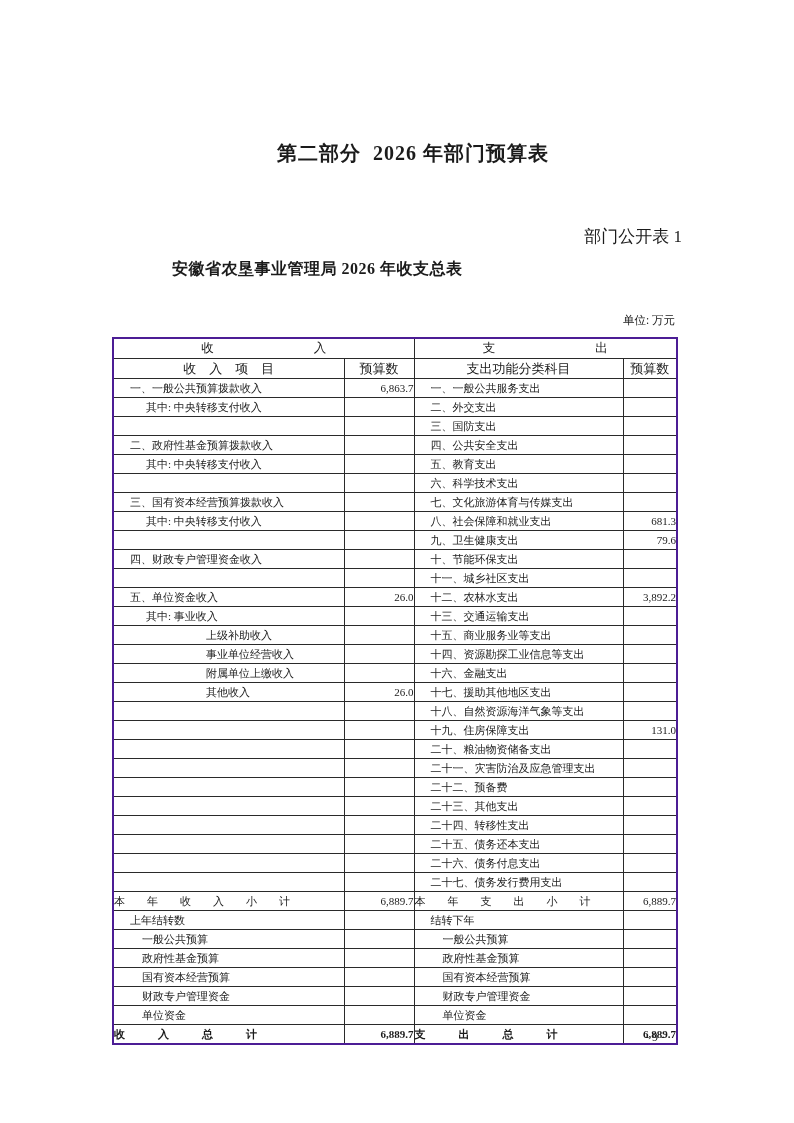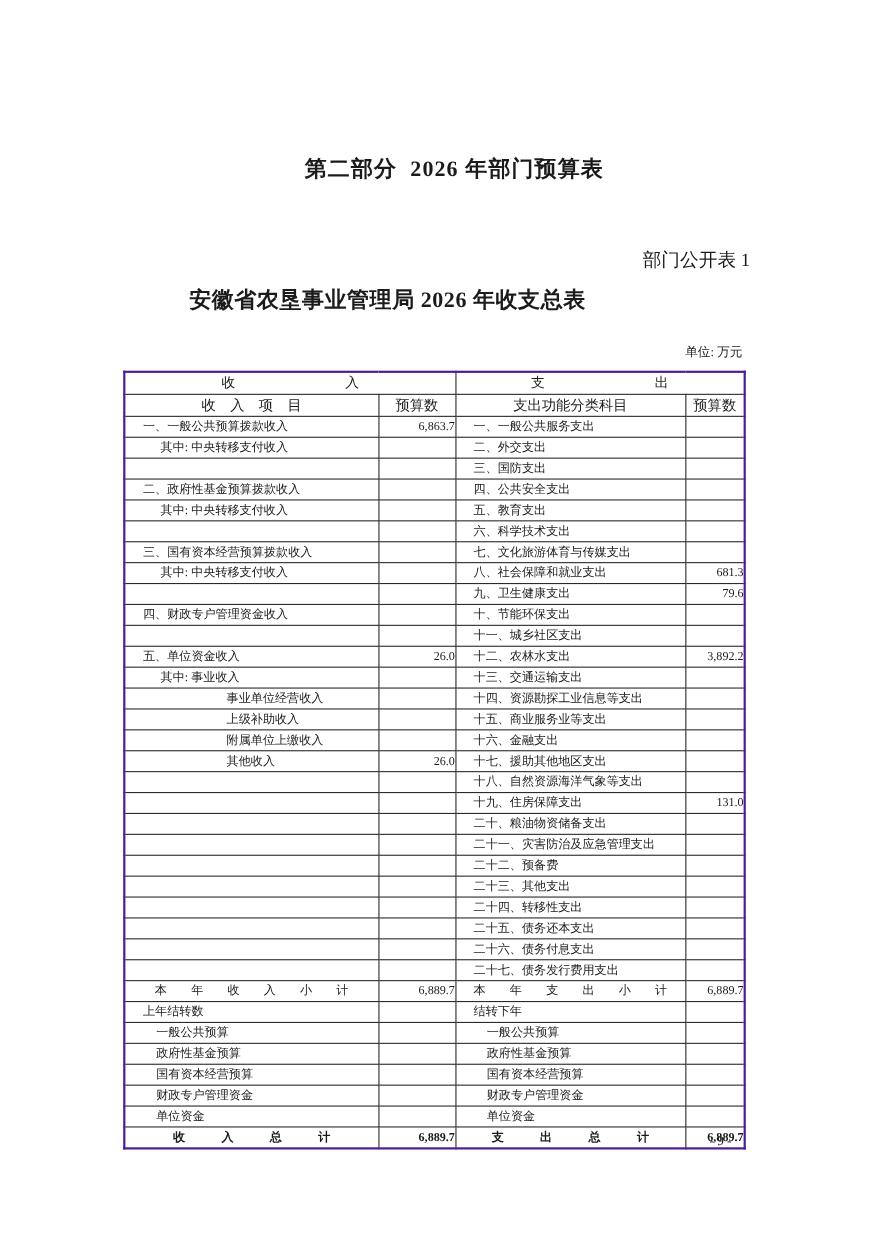--- a/index.html
+++ b/index.html
@@ -27,21 +27,21 @@
     position: absolute;
     top: 225px;
     right: 112px;
     font-size: 17px;
     white-space: pre;
   }
   .table-title {
     position: absolute;
     top: 259px;
     left: 172px;
-    font-size: 20px;
+    font-size: 16px;
     font-weight: bold;
     letter-spacing: 0.5px;
     white-space: pre;
   }
   .unit-note {
     position: absolute;
     top: 313px;
     right: 119px;
     font-size: 11.5px;
     white-space: pre;
@@ -74,21 +74,21 @@
   th.colhead {
     font-weight: bold;
     font-size: 13px;
     text-align: center;
   }
   td.item { text-align: left; }
   td.item.ind-0 { padding-left: 16px; }
   td.item.ind-1 { padding-left: 28px; }
   td.item.ind-2 { padding-left: 32px; }
   td.item.ind-3 { padding-left: 92px; }
-  td.item.center { text-align: center; padding-left: 0; }
+  td.item.center { padding-left: 0; }
   td.amount { text-align: right; padding-right: 5px; }
   tr.bold-row td { font-weight: bold; }
   .page-number {
     position: absolute;
     top: 1030px;
     right: 129px;
     font-size: 12px;
     white-space: pre;
   }
 </style>
@@ -197,29 +197,29 @@
     <td class="item ind-0">十二、农林水支出</td>
     <td class="amount">3,892.2</td>
   </tr>
         <tr>
     <td class="item ind-2">其中: 事业收入</td>
     <td class="amount"></td>
     <td class="item ind-0">十三、交通运输支出</td>
     <td class="amount"></td>
   </tr>
         <tr>
+    <td class="item ind-3">上级补助收入</td>
+    <td class="amount"></td>
+    <td class="item ind-0">十五、商业服务业等支出</td>
+    <td class="amount"></td>
+  </tr>
+        <tr>
     <td class="item ind-3">事业单位经营收入</td>
     <td class="amount"></td>
     <td class="item ind-0">十四、资源勘探工业信息等支出</td>
-    <td class="amount"></td>
-  </tr>
-        <tr>
-    <td class="item ind-3">上级补助收入</td>
-    <td class="amount"></td>
-    <td class="item ind-0">十五、商业服务业等支出</td>
     <td class="amount"></td>
   </tr>
         <tr>
     <td class="item ind-3">附属单位上缴收入</td>
     <td class="amount"></td>
     <td class="item ind-0">十六、金融支出</td>
     <td class="amount"></td>
   </tr>
         <tr>
     <td class="item ind-3">其他收入</td>

